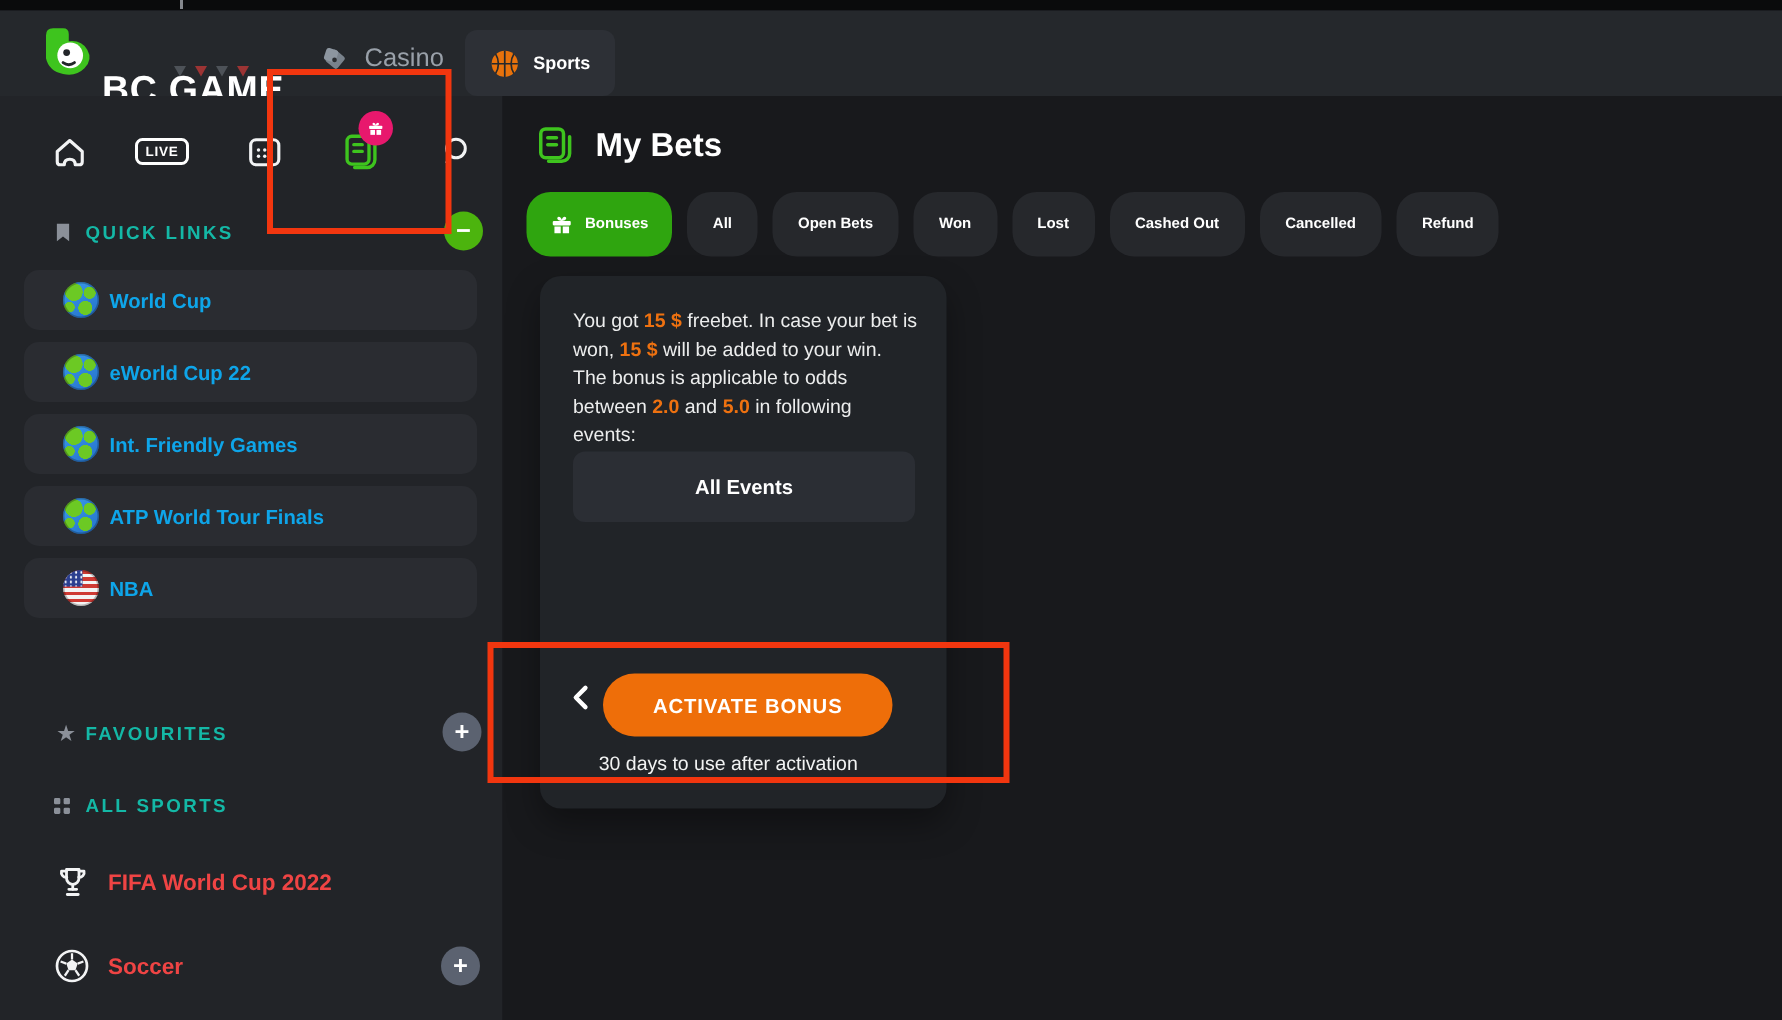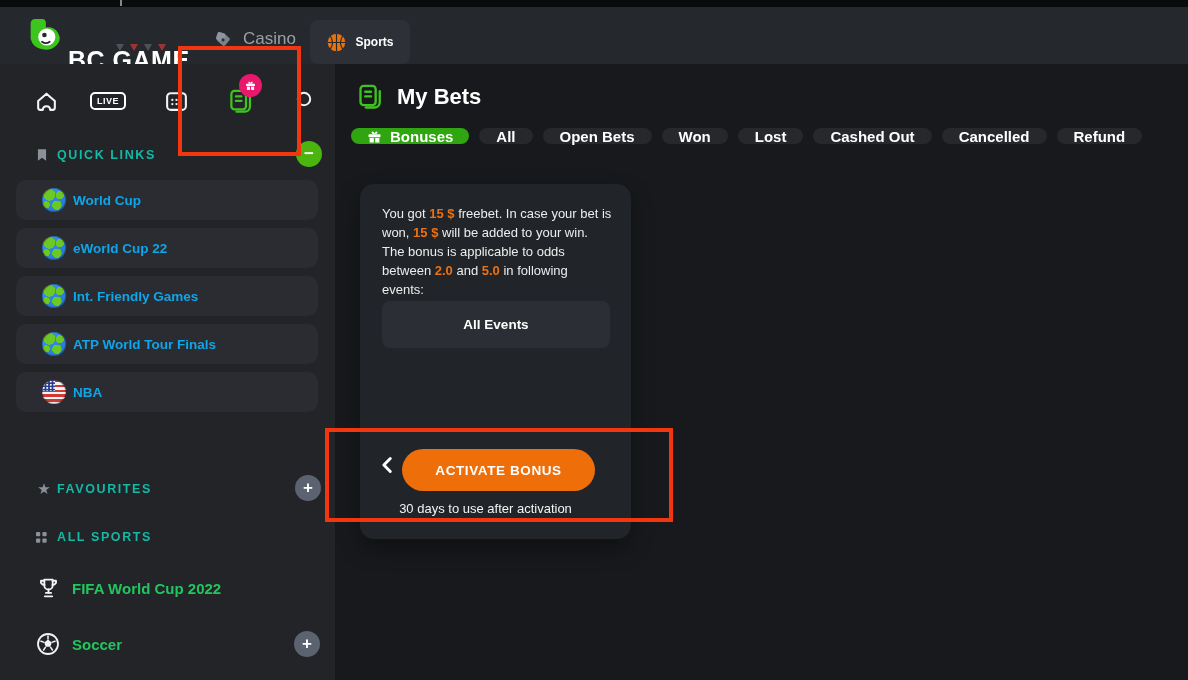--- a/index.html
+++ b/index.html
@@ -52,27 +52,27 @@
     box-shadow: inset 0 0 0 1px rgba(0,0,0,.25);
   }
   .usflag { width:24px; height:24px; border-radius:50%; position:relative; overflow:hidden;
     background:repeating-linear-gradient(#cf3a34 0 2.4px, #f4f4f4 2.4px 4.8px);
     box-shadow: inset 0 0 0 1px rgba(0,0,0,.25);
   }
   .usflag::after { content:""; position:absolute; left:0; top:0; width:13px; height:11px; background:#2b3f90;
     background-image:radial-gradient(#fff .7px, rgba(0,0,0,0) .9px); background-size:3.5px 3.2px; }
   .feat-row { position:absolute; left:0; width:335px; height:26px; cursor:pointer; }
   .feat-row .ficon { position:absolute; left:36px; top:0; }
-  .feat-row .flabel { position:absolute; left:72px; top:4px; color:#22c55e; font-size:15px; font-weight:bold; }
+  .feat-row .flabel { position:absolute; left:72px; top:4px; color:#ef4444; font-size:15px; font-weight:bold; }
   
   .main { position:absolute; left:335px; top:64px; width:853px; height:616px; background:#18191c; }
   .mybets-head { position:absolute; left:22px; top:19px; display:flex; align-items:center; gap:12px; }
   .mybets-title { color:#fff; font-size:22px; font-weight:bold; }
   .tabs { position:absolute; left:16px; top:64px; display:flex; gap:10px; }
-  .pill { height:16px; border-radius:16px; background:#26282c; color:#fff; font-size:15px; font-weight:bold;
+  .pill { height:43px; border-radius:16px; background:#26282c; color:#fff; font-size:10px; font-weight:bold;
     display:flex; align-items:center; justify-content:flex-start; padding:0 17px; cursor:pointer; white-space:nowrap; }
   .pill.active { background:#2fa50f; gap:8px; padding:0 16px; }
   
   .bcard { position:absolute; left:25px; top:120px; width:271px; height:355px; background:#212428;
     border-radius:14px; box-shadow:0 10px 22px rgba(0,0,0,.35); }
   .bmsg { position:absolute; left:22px; top:20px; width:230px; color:#eceded; font-size:13px; line-height:19px; }
   .bmsg .hl { color:#ee7110; font-weight:bold; }
   .all-events { position:absolute; left:22px; top:117px; width:228px; height:47px; background:#2b2e34;
     border-radius:8px; display:flex; align-items:center; justify-content:center; color:#fff;
     font-size:13.5px; font-weight:bold; cursor:pointer; }

